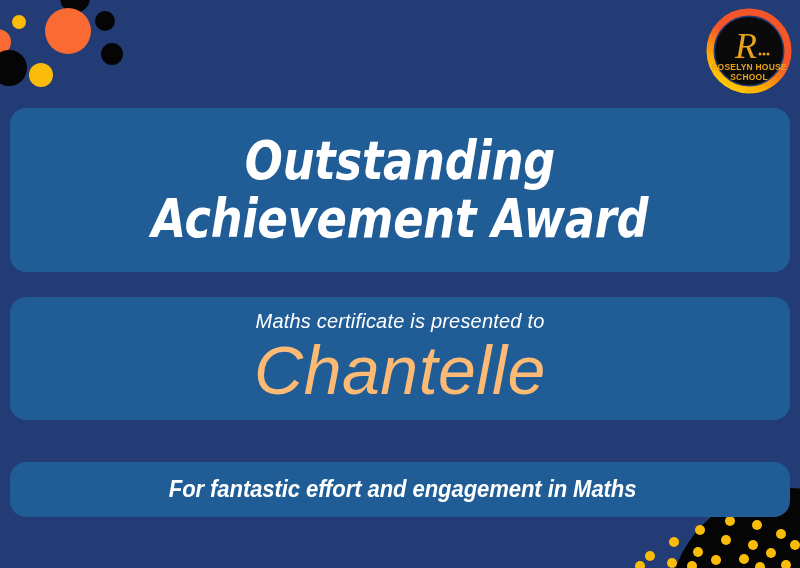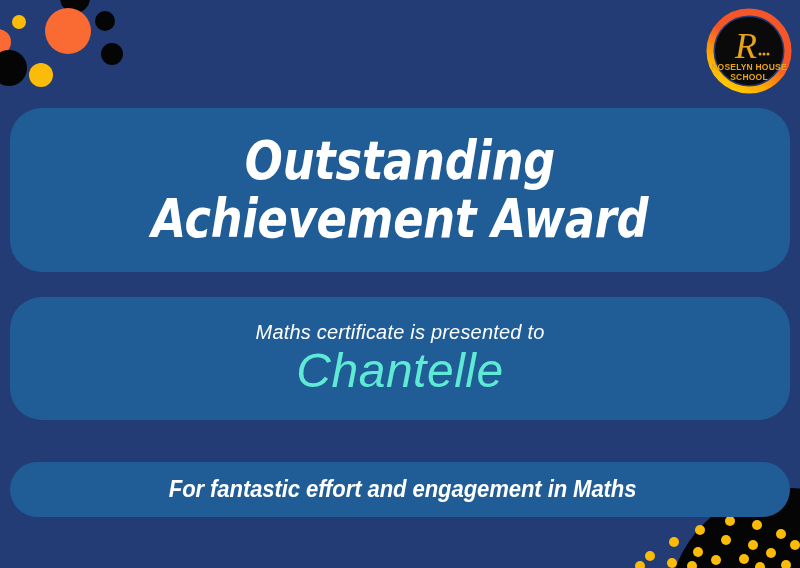--- a/index.html
+++ b/index.html
@@ -30,21 +30,21 @@
     width: 800px;
     height: 568px;
     display: block;
   }
   
   .panel {
     position: absolute;
     left: 10px;
     width: 780px;
     background: #205C96;
-    border-radius: 32px;
+    border-radius: 16px;
     box-sizing: border-box;
     display: flex;
     flex-direction: column;
     align-items: center;
     justify-content: center;
     text-align: center;
   }
   #panel-title {
     top: 108px;
     height: 164px;
@@ -71,24 +71,24 @@
   }
   .presented-text {
     color: #ffffff;
     font-style: italic;
     font-weight: 400;
     font-size: 20px;
     letter-spacing: 0.2px;
     margin-bottom: 2px;
   }
   .recipient-name {
-    color: #5eead4;
+    color: #fdba74;
     font-style: italic;
     font-weight: 300;
-    font-size: 48px;
+    font-size: 68px;
     line-height: 1.05;
     letter-spacing: 0.5px;
     text-align: right;
   }
   .reason-text {
     color: #ffffff;
     font-style: italic;
     font-weight: bold;
     font-size: 23px;
     letter-spacing: -0.1px;

